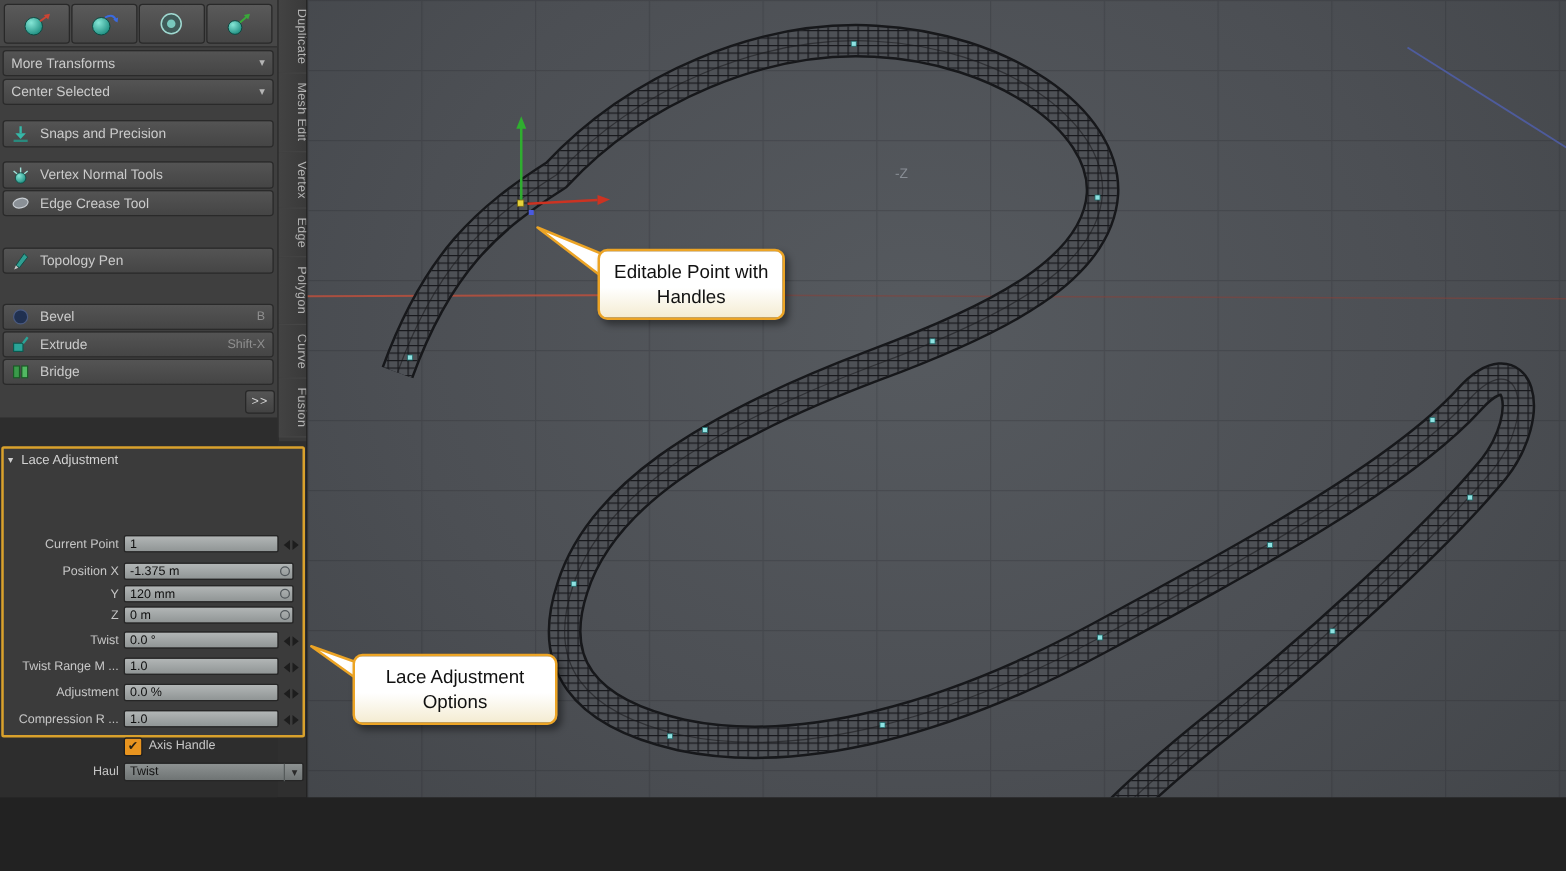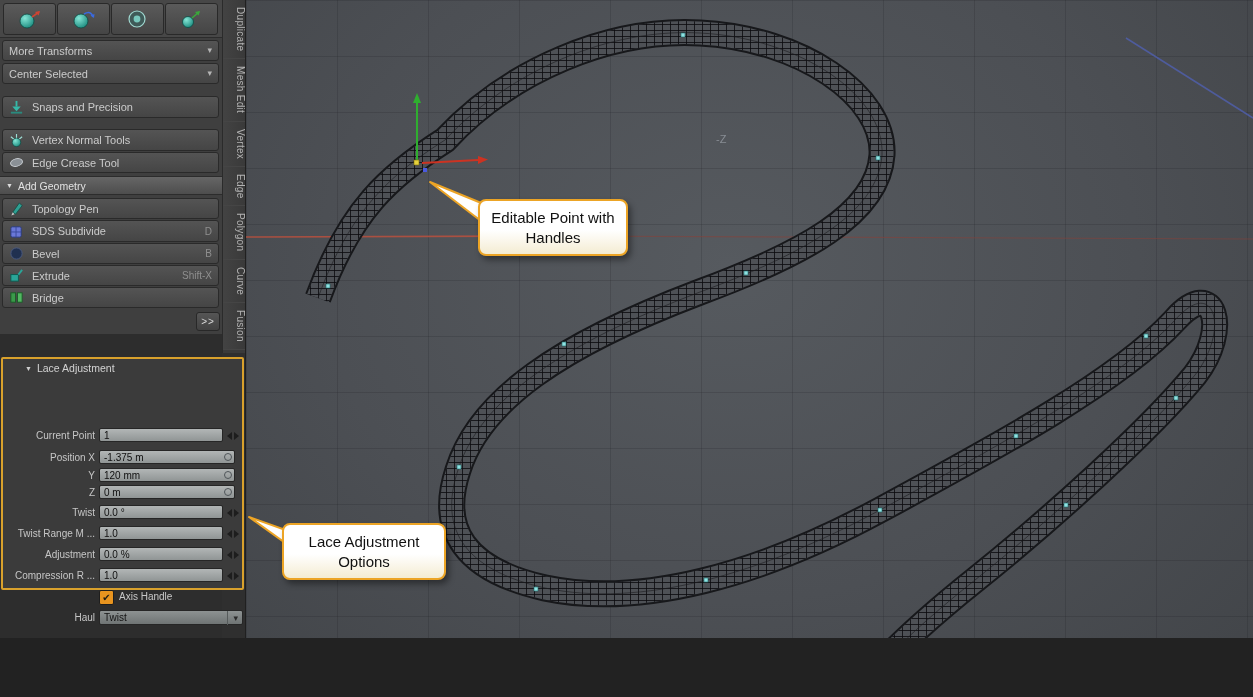--- a/index.html
+++ b/index.html
@@ -29,21 +29,21 @@
   
   .tab-strip{position:absolute;left:222px;top:0;width:23px;height:353px;background:#3a3a3a;
         border-left:1px solid #2b2b2b;display:flex;flex-direction:column;}
   .vtab{writing-mode:vertical-rl;color:#b3b3b3;font-size:10px;padding:7px 0;display:flex;justify-content:center;
         border-bottom:1px solid #454545;background:linear-gradient(90deg,#434343,#393939);cursor:pointer;letter-spacing:.3px;}
   .divider{position:absolute;left:245px;top:0;width:2px;height:697px;background:#202020;}
 
   
   .lace-panel{position:absolute;left:1px;top:357px;width:243px;height:233px;box-sizing:border-box;
         border:2px solid #d9a12c;background:#3b3b3b;border-radius:2px;}
-  .lace-head{position:absolute;left:22px;top:3px;color:#d2d2d2;font-size:10.5px;display:flex;align-items:center;}
+  .lace-head{position:absolute;left:2px;top:3px;color:#d2d2d2;font-size:10.5px;display:flex;align-items:center;}
   .lace-head .tri{font-size:7px;margin-right:5px;color:#cfcfcf;}
   .lrow{position:absolute;left:0;width:100%;height:16px;margin-top:44px;}
   .llabel{position:absolute;left:0;width:92px;text-align:right;color:#c6c6c6;font-size:10px;line-height:15px;white-space:nowrap;}
   .lfield{position:absolute;left:96px;top:0;width:124px;height:14px;background:linear-gradient(#b2b6b6,#909595);
         border:1px solid #262626;border-radius:2px;color:#101010;font-size:10px;line-height:14px;
         padding:0 4px;box-sizing:border-box;cursor:text;white-space:nowrap;}
   .lfield.wide{width:136px;}
   .keyring{position:absolute;right:2px;top:2px;width:8px;height:8px;border:1.5px solid #50565a;border-radius:50%;box-sizing:border-box;}
   .spinner{position:absolute;left:224px;top:3px;width:16px;height:10px;display:flex;align-items:center;gap:2px;cursor:pointer;}
   .sp-l{width:0;height:0;border-top:4px solid transparent;border-bottom:4px solid transparent;border-right:5px solid #1d1d1d;}
@@ -142,44 +142,30 @@
       </div>
       <div class="pbtn" style="top:152px">
         <span class="ic">
           <svg width="15" height="15" viewBox="0 0 16 16">
             <ellipse cx="8" cy="8" rx="6.5" ry="4" fill="#8a9096" stroke="#c8cdd2" stroke-width="1" transform="rotate(-14 8 8)"></ellipse>
           </svg>
         </span>
         <span>Edge Crease Tool</span>
       </div>
 
-      <div class="sect-head" style="top:176px">
-        <span class="tri">▼</span>
-        <span>Add Geometry</span>
-      </div>
 
       <div class="pbtn" style="top:198px">
         <span class="ic">
           <svg width="15" height="15" viewBox="0 0 16 16">
             <path d="M4 12 L11 2 L14 5 L7 14 Z" fill="#2f9f92" stroke="#0e4a42" stroke-width="0.8"></path>
             <path d="M4 12 l-1.5 3.5 3.5 -1.5 z" fill="#c8c8c8"></path>
           </svg>
         </span>
         <span>Topology Pen</span>
         <span class="shortcut"></span>
-      </div>
-      <div class="pbtn" style="top:220px;height:22px">
-        <span class="ic">
-          <svg width="15" height="15" viewBox="0 0 16 16">
-            <rect x="2" y="3" width="11" height="11" rx="1.5" fill="#6a78d8" stroke="#2a3a7a"></rect>
-            <path d="M2 8.5 h11 M7.5 3 v11" stroke="#3a4a9a" stroke-width="1"></path>
-          </svg>
-        </span>
-        <span>SDS Subdivide</span>
-        <span class="shortcut">D</span>
       </div>
       <div class="pbtn" style="top:243px">
         <span class="ic">
           <svg width="15" height="15" viewBox="0 0 16 16">
             <circle cx="8" cy="8" r="6" fill="#203050" stroke="#4a5a80"></circle>
           </svg>
         </span>
         <span>Bevel</span>
         <span class="shortcut">B</span>
       </div>

